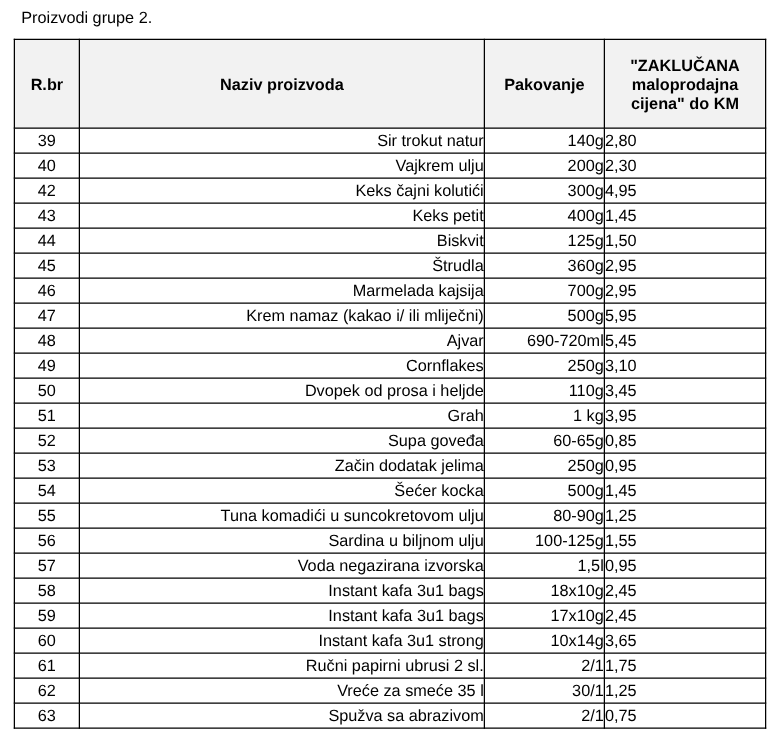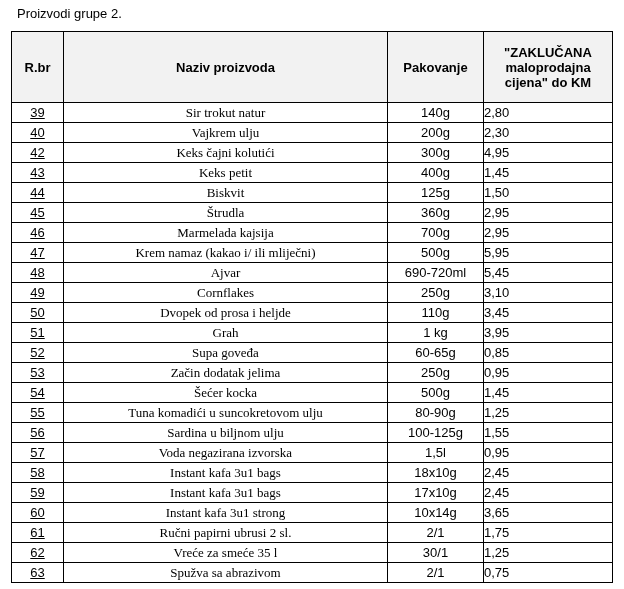--- a/index.html
+++ b/index.html
@@ -64,29 +64,27 @@
   th.h-price {
     line-height: 16px;
   }
   table.price-table tbody td {
     height: 19px;
     background: #ffffff;
     vertical-align: middle;
   }
   td.cell-rbr {
     text-align: center;
-    text-decoration: underline;
   }
   td.cell-name {
-    text-align: center;
+    text-align: right;
     padding-left: 6px;
-    font-family: Liberation Serif, serif;
   }
   td.cell-pack {
-    text-align: center;
+    text-align: right;
   }
   td.cell-price {
     text-align: left;
   }
 </style>
 </head>
 <body>
 
 <div class="page">
 

